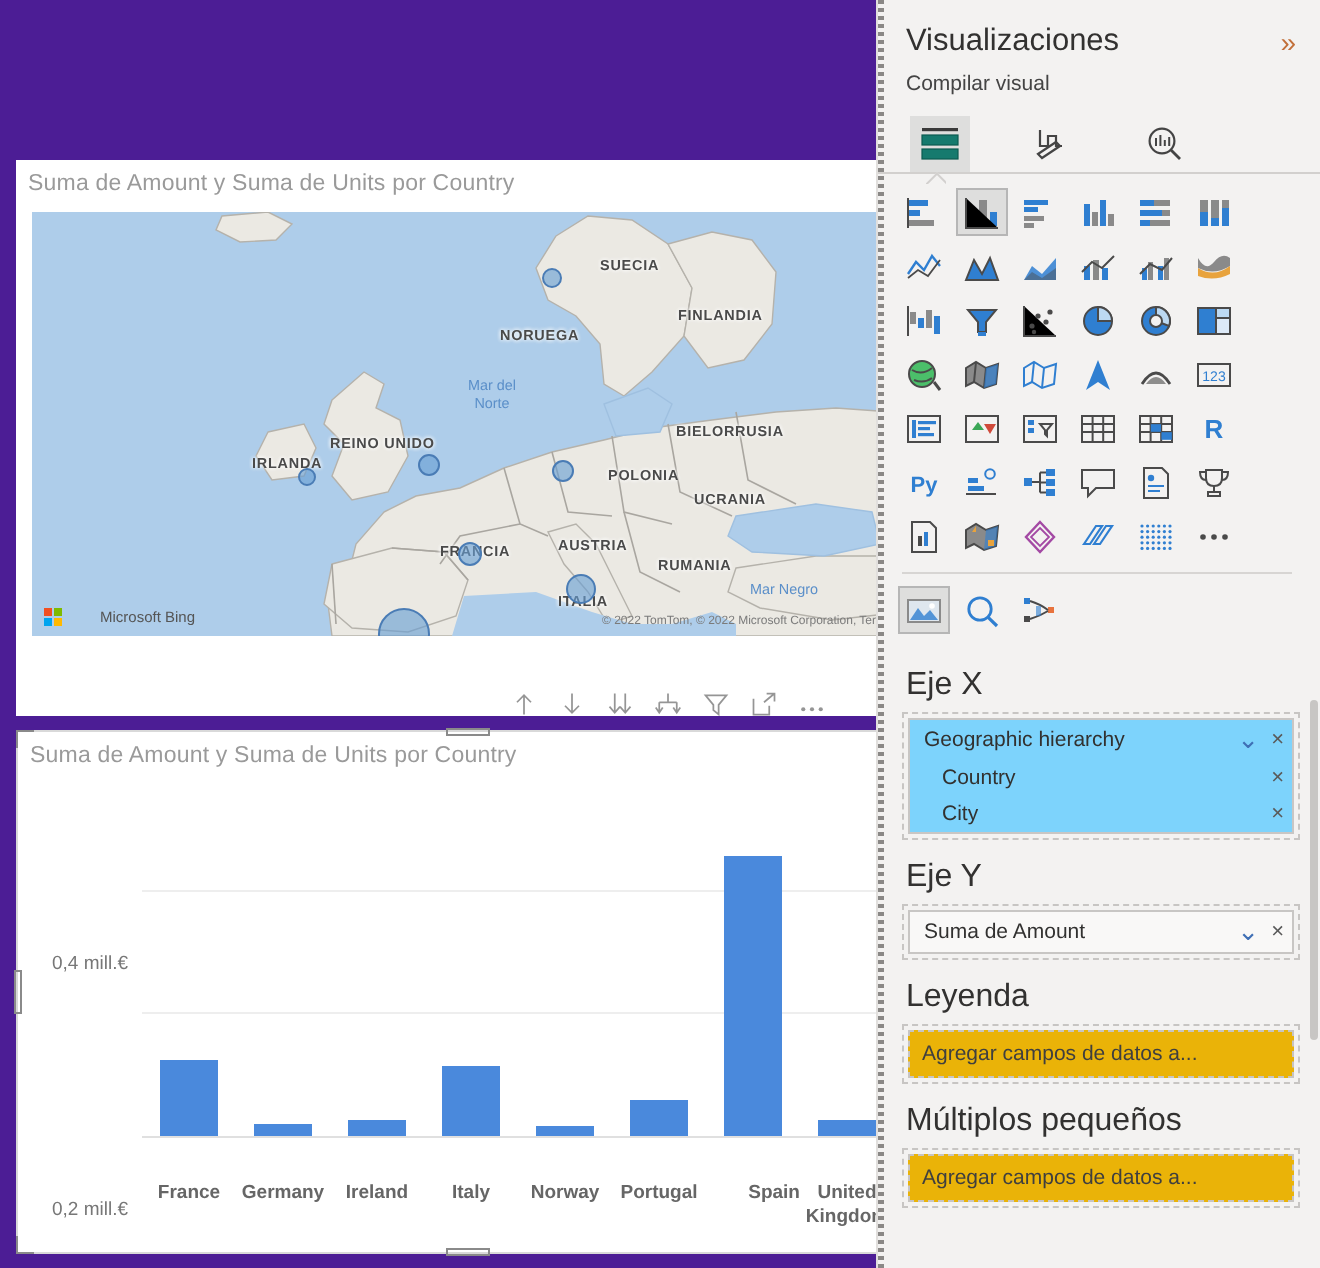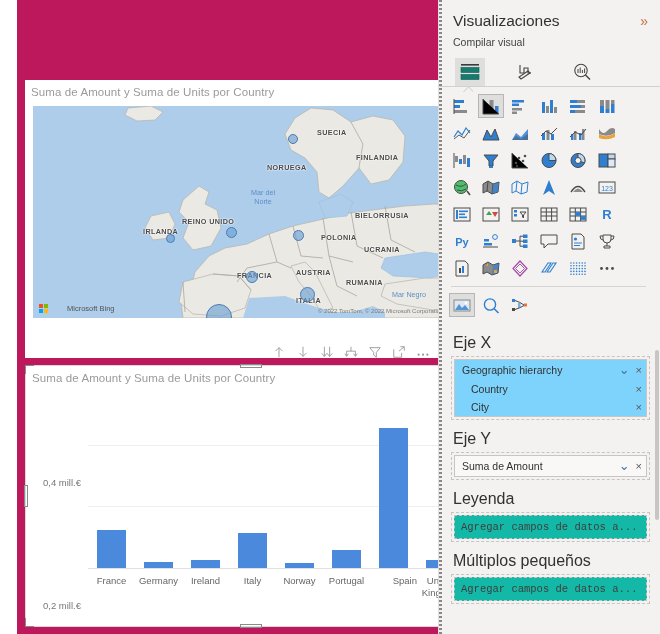--- a/index.html
+++ b/index.html
@@ -7,22 +7,22 @@
   body {
     width: 660px; height: 634px;
     font-family: "Liberation Sans", sans-serif;
     background: #ffffff;
     overflow: hidden;
     position: relative;
   }
 
   
   #canvas {
-    position:absolute; left:17px; top:0; width:492px; height:634px;
-    background:#be185d;
+    position:absolute; left:0; top:0; width:492px; height:634px;
+    background:#4c1d95;
   }
 
   
   #map-visual { position:absolute; left:8px; top:80px; width:452px; height:278px; background:#fff; }
   .vis-title {
     font-size:11.5px; color:#9a9a9a; padding:6px 6px 4px 6px; letter-spacing:.1px;
     white-space:nowrap; overflow:hidden;
   }
   #map-canvas {
     position:absolute; left:8px; top:26px; width:436px; height:212px;
@@ -60,21 +60,21 @@
   #plot { position:absolute; left:62px; top:42px; right:12px; bottom:58px; }
   .gridline { position:absolute; left:0; right:0; height:1px; background:#eeeeee; }
   .axisline { position:absolute; left:0; right:0; height:1px; background:#e0e0e0; }
   .ytick {
     position:absolute; right:calc(100% + 7px); font-size:9.5px; color:#777;
     white-space:nowrap; transform:translateY(-50%);
   }
   .bar { position:absolute; bottom:0; background:#4a89dc; }
   .xtick {
     position:absolute; top:100%; font-size:9.5px; color:#666; text-align:center;
-    line-height:12px; margin-top:7px;
+    line-height:12px; margin-top:23px;font-weight:bold;
   }
   
   .corner { position:absolute; width:9px; height:9px; border:1.5px solid #8a8a8a; }
   .c-tl { left:-1px; top:-1px; border-right:none; border-bottom:none; }
   .c-tr { right:-1px; top:-1px; border-left:none; border-bottom:none; }
   .c-bl { left:-1px; bottom:-1px; border-right:none; border-top:none; }
   .c-br { right:-1px; bottom:-1px; border-left:none; border-top:none; }
   .midh { position:absolute; width:22px; height:4px; border:1.5px solid #8a8a8a; left:50%; margin-left:-11px; }
   .midv { position:absolute; height:22px; width:4px; border:1.5px solid #8a8a8a; top:50%; margin-top:-11px; }
 
@@ -117,22 +117,22 @@
   .chip {
     background:#f9f8f7; border:1px solid #c8c6c4; font-size:10.5px; color:#323130;
     padding:4px 4px 4px 7px; display:flex; align-items:center; justify-content:space-between;
     cursor:pointer;
   }
   .chip-sub { font-size:10.5px; color:#323130; padding:3px 4px 3px 16px; display:flex; align-items:center; justify-content:space-between; cursor:pointer; }
   .chip-actions { display:flex; align-items:center; gap:6px; color:#6b6b6b; }
   .chev { font-size:9px; color:#3f6fb5; }
   .xmark { font-size:11px; color:#5a5a5a; }
   .placeholder-box {
-    border:1px dashed #c7c5c3; background:#14b8a6; font-size:10.5px; color:#3f3f3f;
-    padding:5px 6px; white-space:nowrap; overflow:hidden; cursor:pointer;font-family:Liberation Mono, monospace;
+    border:1px dashed #c7c5c3; background:#eab308; font-size:10.5px; color:#3f3f3f;
+    padding:5px 6px; white-space:nowrap; overflow:hidden; cursor:pointer;
   }
   #panel-scrollbar {
     position:absolute; right:1px; top:350px; width:4px; height:170px; background:#c8c6c4; border-radius:2px;
   }
   #left-dots { position:absolute; left:0; top:0; width:3px; height:634px;
     background-image: repeating-linear-gradient(to bottom, #8a8886 0 2px, transparent 2px 4px); }
 </style>
 </head>
 <body>
 

